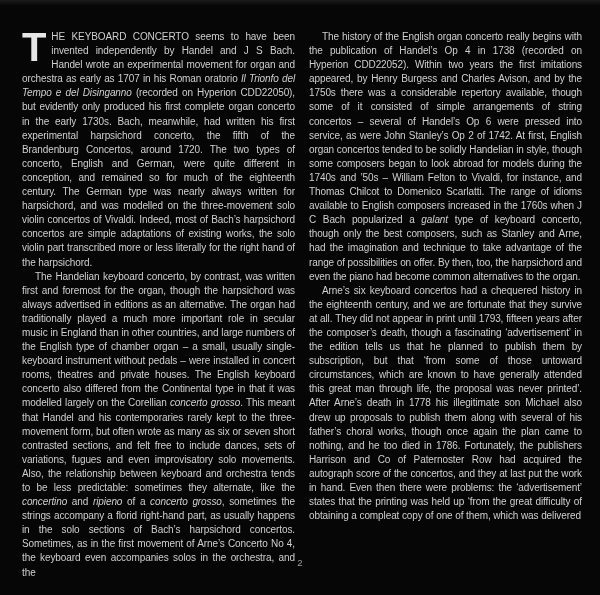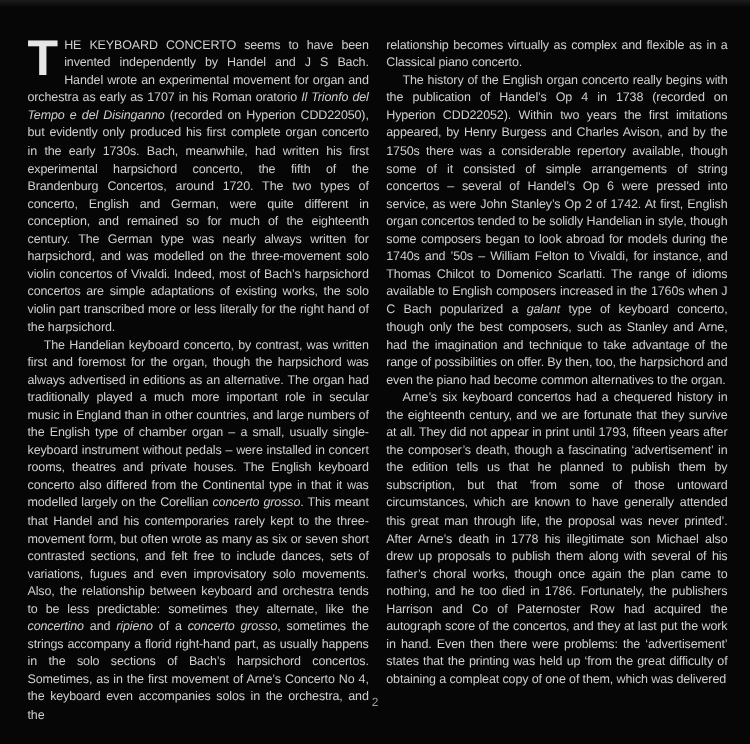--- a/index.html
+++ b/index.html
@@ -70,19 +70,18 @@
 <body>
 
 <div class="page">
   <div class="scan-edge-top"></div>
   <div class="columns">
     <div class="col">
         <p class="para"><span class="dropcap">T</span><span>HE KEYBOARD CONCERTO seems to have been invented independently by Handel and J S Bach. Handel wrote an experimental movement for organ and orchestra as early as 1707 in his Roman oratorio </span><span class="italic">Il Trionfo del Tempo e del Disinganno</span><span> (recorded on Hyperion CDD22050), but evidently only produced his first complete organ concerto in the early 1730s. Bach, meanwhile, had written his first experimental harpsichord concerto, the fifth of the Brandenburg Concertos, around 1720. The two types of concerto, English and German, were quite different in conception, and remained so for much of the eighteenth century. The German type was nearly always written for harpsichord, and was modelled on the three-movement solo violin concertos of Vivaldi. Indeed, most of Bach’s harpsichord concertos are simple adaptations of existing works, the solo violin part transcribed more or less literally for the right hand of the harpsichord.</span></p>
         <p class="para indent"><span>The Handelian keyboard concerto, by contrast, was written first and foremost for the organ, though the harpsichord was always advertised in editions as an alternative. The organ had traditionally played a much more important role in secular music in England than in other countries, and large numbers of the English type of chamber organ – a small, usually single-keyboard instrument without pedals – were installed in concert rooms, theatres and private houses. The English keyboard concerto also differed from the Continental type in that it was modelled largely on the Corellian </span><span class="italic">concerto grosso</span><span>. This meant that Handel and his contemporaries rarely kept to the three-movement form, but often wrote as many as six or seven short contrasted sections, and felt free to include dances, sets of variations, fugues and even improvisatory solo movements. Also, the relationship between keyboard and orchestra tends to be less predictable: sometimes they alternate, like the </span><span class="italic">concertino</span><span> and </span><span class="italic">ripieno</span><span> of a </span><span class="italic">concerto grosso</span><span>, sometimes the strings accompany a florid right-hand part, as usually happens in the solo sections of Bach’s harpsichord concertos. Sometimes, as in the first movement of Arne’s Concerto No 4, the keyboard even accompanies solos in the orchestra, and the</span></p>
       </div>
     <div class="col">
-        <p class="para"><span>relationship becomes virtually as complex and flexible as in a Classical piano concerto.</span></p>
         <p class="para indent"><span>The history of the English organ concerto really begins with the publication of Handel’s Op 4 in 1738 (recorded on Hyperion CDD22052). Within two years the first imitations appeared, by Henry Burgess and Charles Avison, and by the 1750s there was a considerable repertory available, though some of it consisted of simple arrangements of string concertos – several of Handel’s Op 6 were pressed into service, as were John Stanley’s Op 2 of 1742. At first, English organ concertos tended to be solidly Handelian in style, though some composers began to look abroad for models during the 1740s and ’50s – William Felton to Vivaldi, for instance, and Thomas Chilcot to Domenico Scarlatti. The range of idioms available to English composers increased in the 1760s when J C Bach popularized a </span><span class="italic">galant</span><span> type of keyboard concerto, though only the best composers, such as Stanley and Arne, had the imagination and technique to take advantage of the range of possibilities on offer. By then, too, the harpsichord and even the piano had become common alternatives to the organ.</span></p>
         <p class="para indent"><span>Arne’s six keyboard concertos had a chequered history in the eighteenth century, and we are fortunate that they survive at all. They did not appear in print until 1793, fifteen years after the composer’s death, though a fascinating ‘advertisement’ in the edition tells us that he planned to publish them by subscription, but that ‘from some of those untoward circumstances, which are known to have generally attended this great man through life, the proposal was never printed’. After Arne’s death in 1778 his illegitimate son Michael also drew up proposals to publish them along with several of his father’s choral works, though once again the plan came to nothing, and he too died in 1786. Fortunately, the publishers Harrison and Co of Paternoster Row had acquired the autograph score of the concertos, and they at last put the work in hand. Even then there were problems: the ‘advertisement’ states that the printing was held up ‘from the great difficulty of obtaining a compleat copy of one of them, which was delivered</span></p>
       </div>
   </div>
   <div class="page-number">2</div>
 </div>
 
 </body></html>

